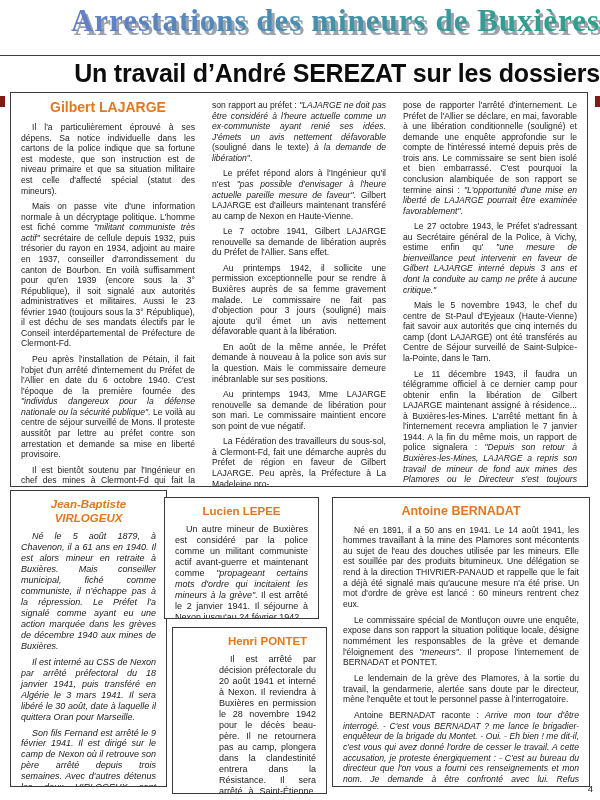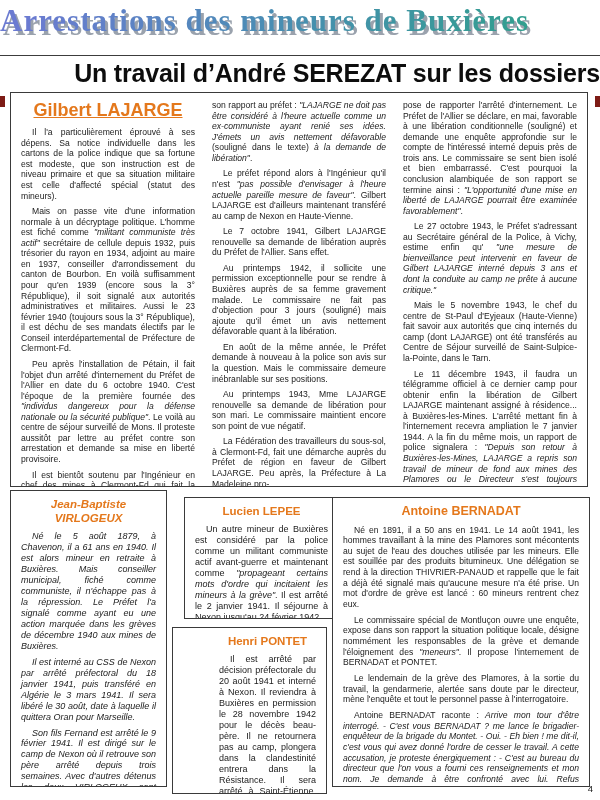--- a/index.html
+++ b/index.html
@@ -3,21 +3,21 @@
 <meta charset="utf-8">
 <style>
   html,body{margin:0;padding:0;}
   body{
     width:600px;height:800px;position:relative;background:#ffffff;
     font-family:"Liberation Sans",sans-serif;overflow:hidden;
   }
   
   .banner{
     position:absolute;top:3px;left:0;width:600px;height:52px;
-    text-align:left;font-family:"Liberation Serif",serif;font-weight:bold;
+    text-align:right;font-family:"Liberation Serif",serif;font-weight:bold;
     font-size:31px;letter-spacing:1px;white-space:nowrap;
   }
   .banner-shadow{
     position:absolute;left:3px;top:4px;width:100%;color:#9aa2ad;
     filter:blur(0.6px);
   }
   .banner-fill{position:absolute;left:0;top:0;width:100%;color:#3f8fa0;}
   @supports ((-webkit-background-clip:text) or (background-clip:text)){
     .banner-fill{
       background:linear-gradient(100deg,var(--banner-start,#6b7bd1) 5%,#4a8db4 45%,var(--banner-end,#2fa08b) 92%);
@@ -37,23 +37,23 @@
   #top-box{left:10px;top:92px;width:578px;height:395px;}
   .cols{display:flex;gap:13px;height:100%;}
   .col{flex:1;font-size:8.6px;line-height:1.23;text-align:justify;}
   .col p,.frame p{margin:2px;text-indent:11px;}
   .col p+p,.frame p+p{margin-top:5px;}
   .col:nth-child(2) p:first-of-type,.col:nth-child(3) p:first-of-type{text-indent:0;}
   .sec-heading{
     font-weight:bold;text-align:center;color:var(--heading-color,#e4781c);
     margin:1px 0 6px;text-indent:0 !important;
   }
-  #top-box .sec-heading{font-size:18px;text-decoration:underline;}
+  #top-box .sec-heading{font-size:14px;}
   #box-virlogeux{left:10px;top:490px;width:157px;height:297px;font-size:9px;line-height:1.22;text-align:justify;font-style:italic;}
-  #box-lepee{left:184px;top:497px;width:155px;height:122px;font-size:9px;line-height:1.22;text-align:justify;}
+  #box-lepee{left:164px;top:497px;width:155px;height:122px;font-size:9px;line-height:1.22;text-align:justify;}
   #box-pontet{left:172px;top:627px;width:155px;height:167px;font-size:9px;line-height:1.22;text-align:justify;padding-left:44px;}
   #box-bernadat{left:332px;top:497px;width:258px;height:290px;font-size:8.6px;line-height:1.24;text-align:justify;}
   #box-virlogeux .sec-heading,#box-lepee .sec-heading,#box-pontet .sec-heading{font-size:11.5px;}
   #box-bernadat .sec-heading{font-size:12.5px;margin-bottom:5px;}
   
   .edge-mark{position:absolute;width:5px;height:11px;background:#7d1b15;}
   #edge-mark-left{left:0;top:96px;}
   #edge-mark-right{right:0;top:96px;}
   .page-number{
     position:absolute;right:7px;top:783px;font-size:9.5px;color:#1b1b1b;

